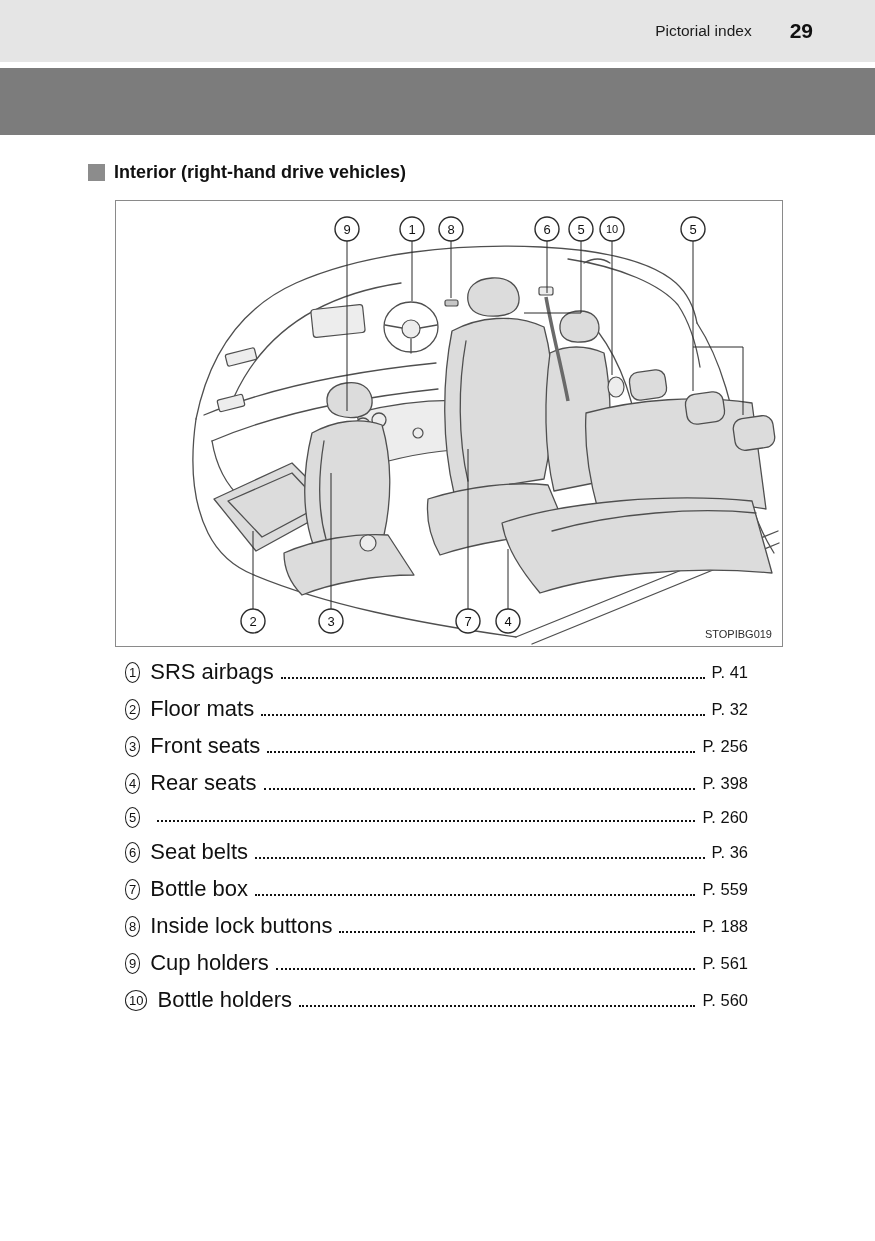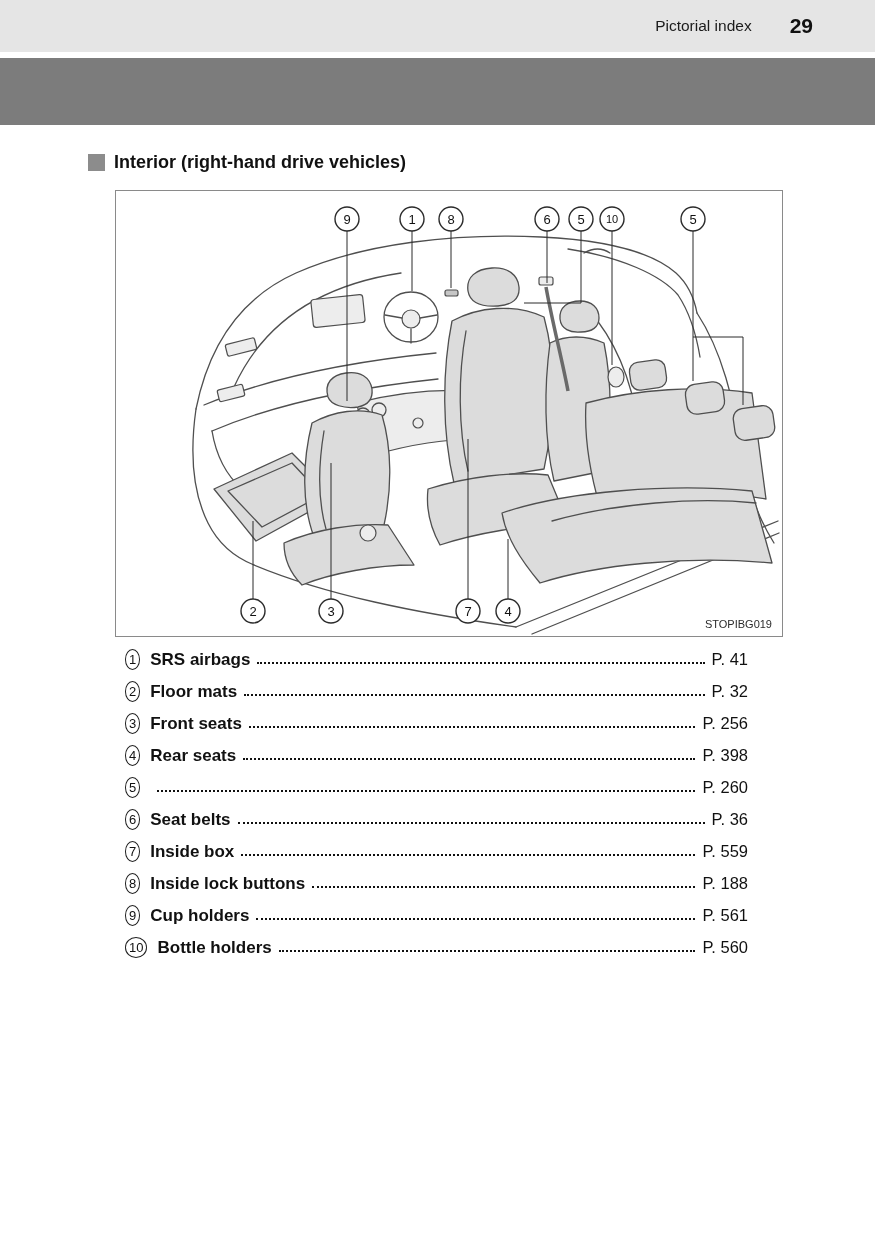--- a/index.html
+++ b/index.html
@@ -3,21 +3,21 @@
 <meta charset="utf-8">
 <style>
   * { box-sizing: border-box; margin: 0; padding: 0; }
   html, body { background: #fff; }
   body {
     width: 875px; min-height: 1241px;
     font-family: "Liberation Sans", sans-serif;
     color: #111;
   }
   .topbar {
-    height: 52px; background: #e5e5e5;
+    height: 62px; background: #e5e5e5;
     display: flex; justify-content: flex-end; align-items: center;
     gap: 38px; padding-right: 62px;
   }
   .header-label { font-size: 15.5px; color: #1b1b1b; }
   .header-page  { font-size: 21px; font-weight: 700; color: #111; }
   .band { height: 67px; background: #7c7c7c; margin-top: 6px; }
 
   .content { padding-top: 27px; }
   .section-title {
     display: flex; align-items: center; gap: 9px;
@@ -51,21 +51,21 @@
     width: 623px;
   }
   .index-row { display: flex; align-items: center; margin-bottom: 11px; }
   .num-badge {
     flex: 0 0 auto;
     min-width: 15px; height: 21px; padding: 0 3px;
     border: 1.5px solid #222; border-radius: 50%;
     display: inline-flex; align-items: center; justify-content: center;
     font-size: 13px; color: #111; margin-right: 10px;
   }
-  .item-label { font-size: 17px; font-weight: 700; white-space: nowrap; }
+  .item-label { font-size: 22px; font-weight: 400; white-space: nowrap; }
   .leader {
     flex: 1 1 auto; height: 0;
     border-bottom: 2.5px dotted #111;
     margin: 0 7px; align-self: flex-end; margin-bottom: 6px;
   }
   .page-ref { font-size: 16.5px; font-weight: 400; white-space: nowrap; }
 </style>
 </head>
 <body>
 
@@ -267,21 +267,21 @@
         <span class="page-ref">P. 260</span>
       </li>
       <li class="index-row">
         <span class="num-badge">6</span>
         <span class="item-label">Seat belts</span>
         <span class="leader"></span>
         <span class="page-ref">P. 36</span>
       </li>
       <li class="index-row">
         <span class="num-badge">7</span>
-        <span class="item-label">Inside box</span>
+        <span class="item-label">Bottle box</span>
         <span class="leader"></span>
         <span class="page-ref">P. 559</span>
       </li>
       <li class="index-row">
         <span class="num-badge">8</span>
         <span class="item-label">Inside lock buttons</span>
         <span class="leader"></span>
         <span class="page-ref">P. 188</span>
       </li>
       <li class="index-row">

